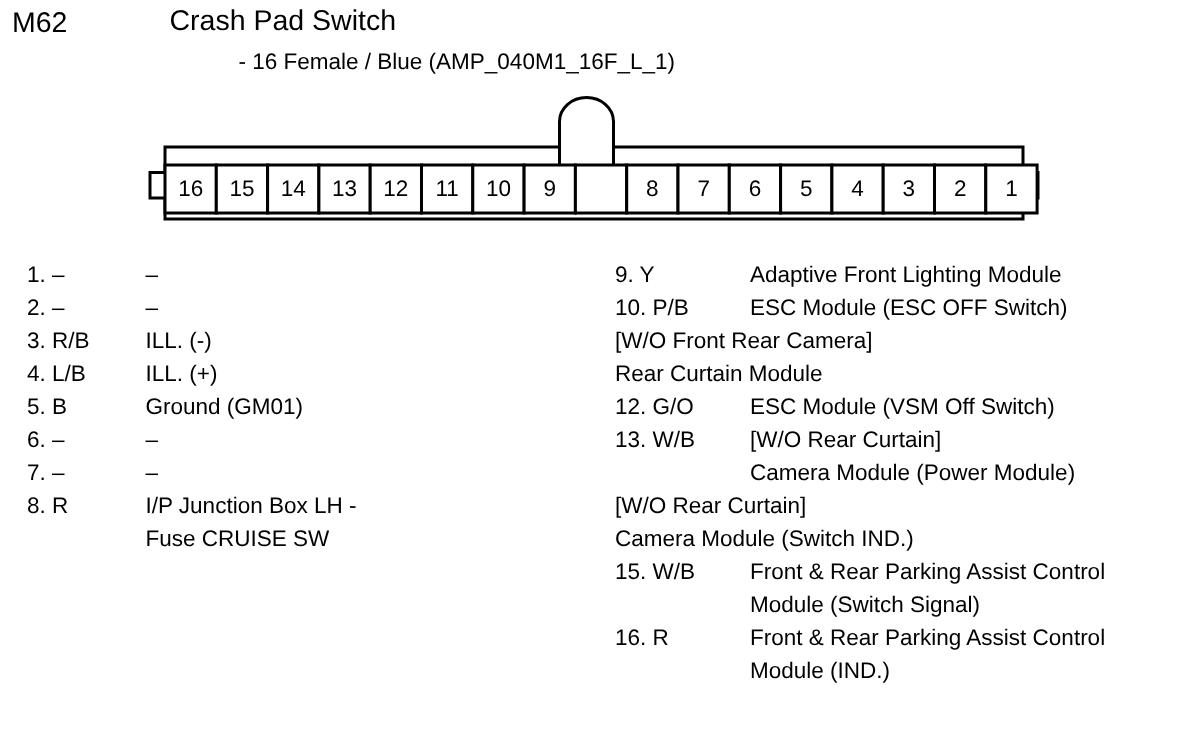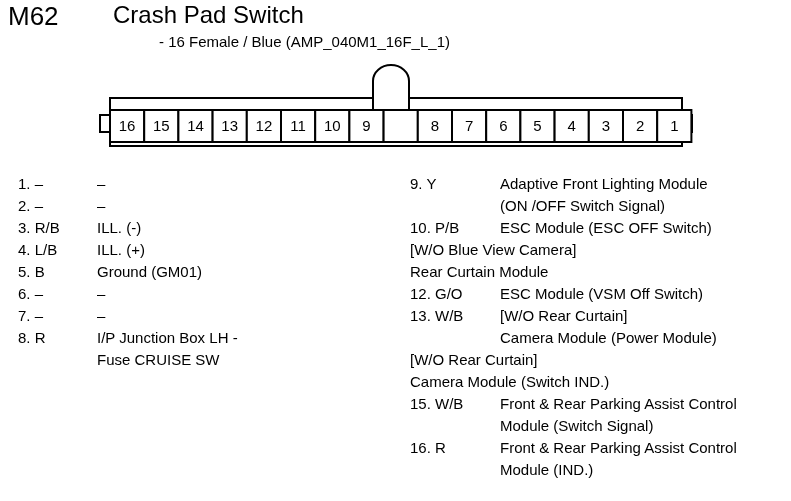--- a/index.html
+++ b/index.html
@@ -14,29 +14,29 @@
     color: #000000;
     position: relative;
     overflow: hidden;
   }
 
   
   #header-code {
     position: absolute;
     left: 8px;
     top: 4px;
-    font-size: 26px;
+    font-size: 19px;
     line-height: 24px;
     white-space: nowrap;
   }
   #header-title {
     position: absolute;
     left: 113px;
     top: 3px;
-    font-size: 24px;
+    font-size: 19px;
     line-height: 24px;
     white-space: nowrap;
   }
   #header-subtitle {
     position: absolute;
     left: 113px;
     top: 32px;
     font-size: 15px;
     line-height: 20px;
     white-space: nowrap;
@@ -212,32 +212,31 @@
         <div class="pin-desc-line">I/P Junction Box LH -</div>
         <div class="pin-desc-line">Fuse CRUISE SW</div>
       </div>
     </div>
   </div>
 <div class="pin-list" id="pin-list-right">
     <div class="pin-row">
       <div class="pin-id">9. Y</div>
       <div class="pin-desc">
         <div class="pin-desc-line">Adaptive Front Lighting Module</div>
-        <div class="pin-desc-line">(ON /OFF Switch Signal)</div>
       </div>
     </div>
     <div class="pin-row">
       <div class="pin-id">10. P/B</div>
       <div class="pin-desc">
         <div class="pin-desc-line">ESC Module (ESC OFF Switch)</div>
       </div>
     </div>
     <div class="pin-row">
       <div class="pin-desc">
-        <div class="pin-desc-line">[W/O Blue View Camera]</div>
+        <div class="pin-desc-line">[W/O Front Rear Camera]</div>
         <div class="pin-desc-line">Rear Curtain Module</div>
       </div>
     </div>
     <div class="pin-row">
       <div class="pin-id">12. G/O</div>
       <div class="pin-desc">
         <div class="pin-desc-line">ESC Module (VSM Off Switch)</div>
       </div>
     </div>
     <div class="pin-row">

